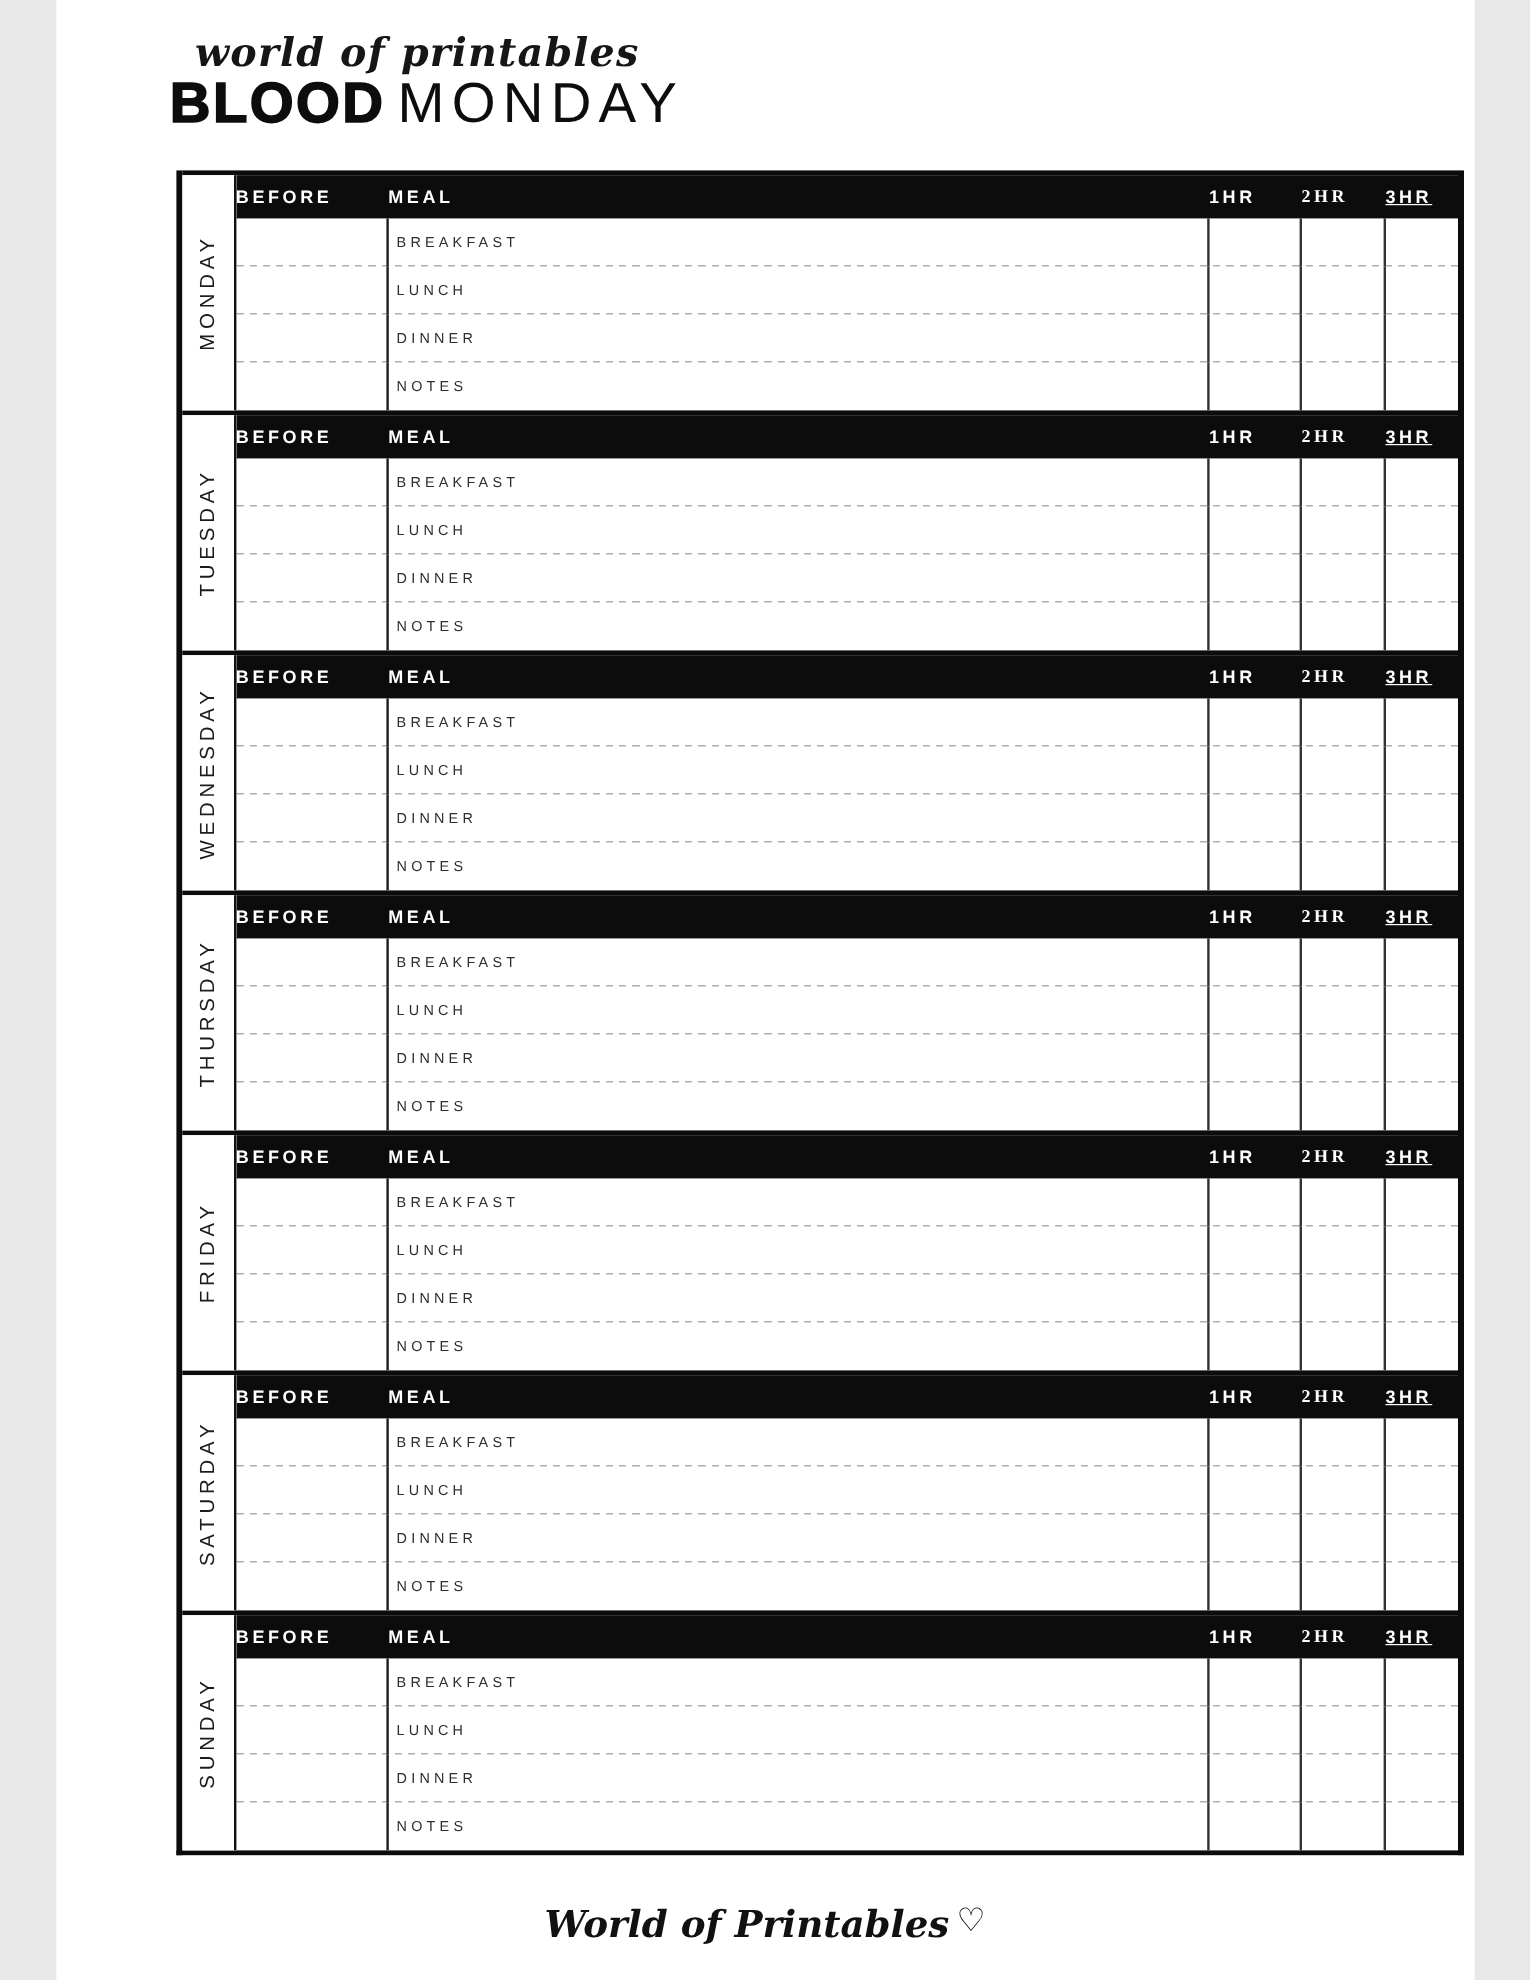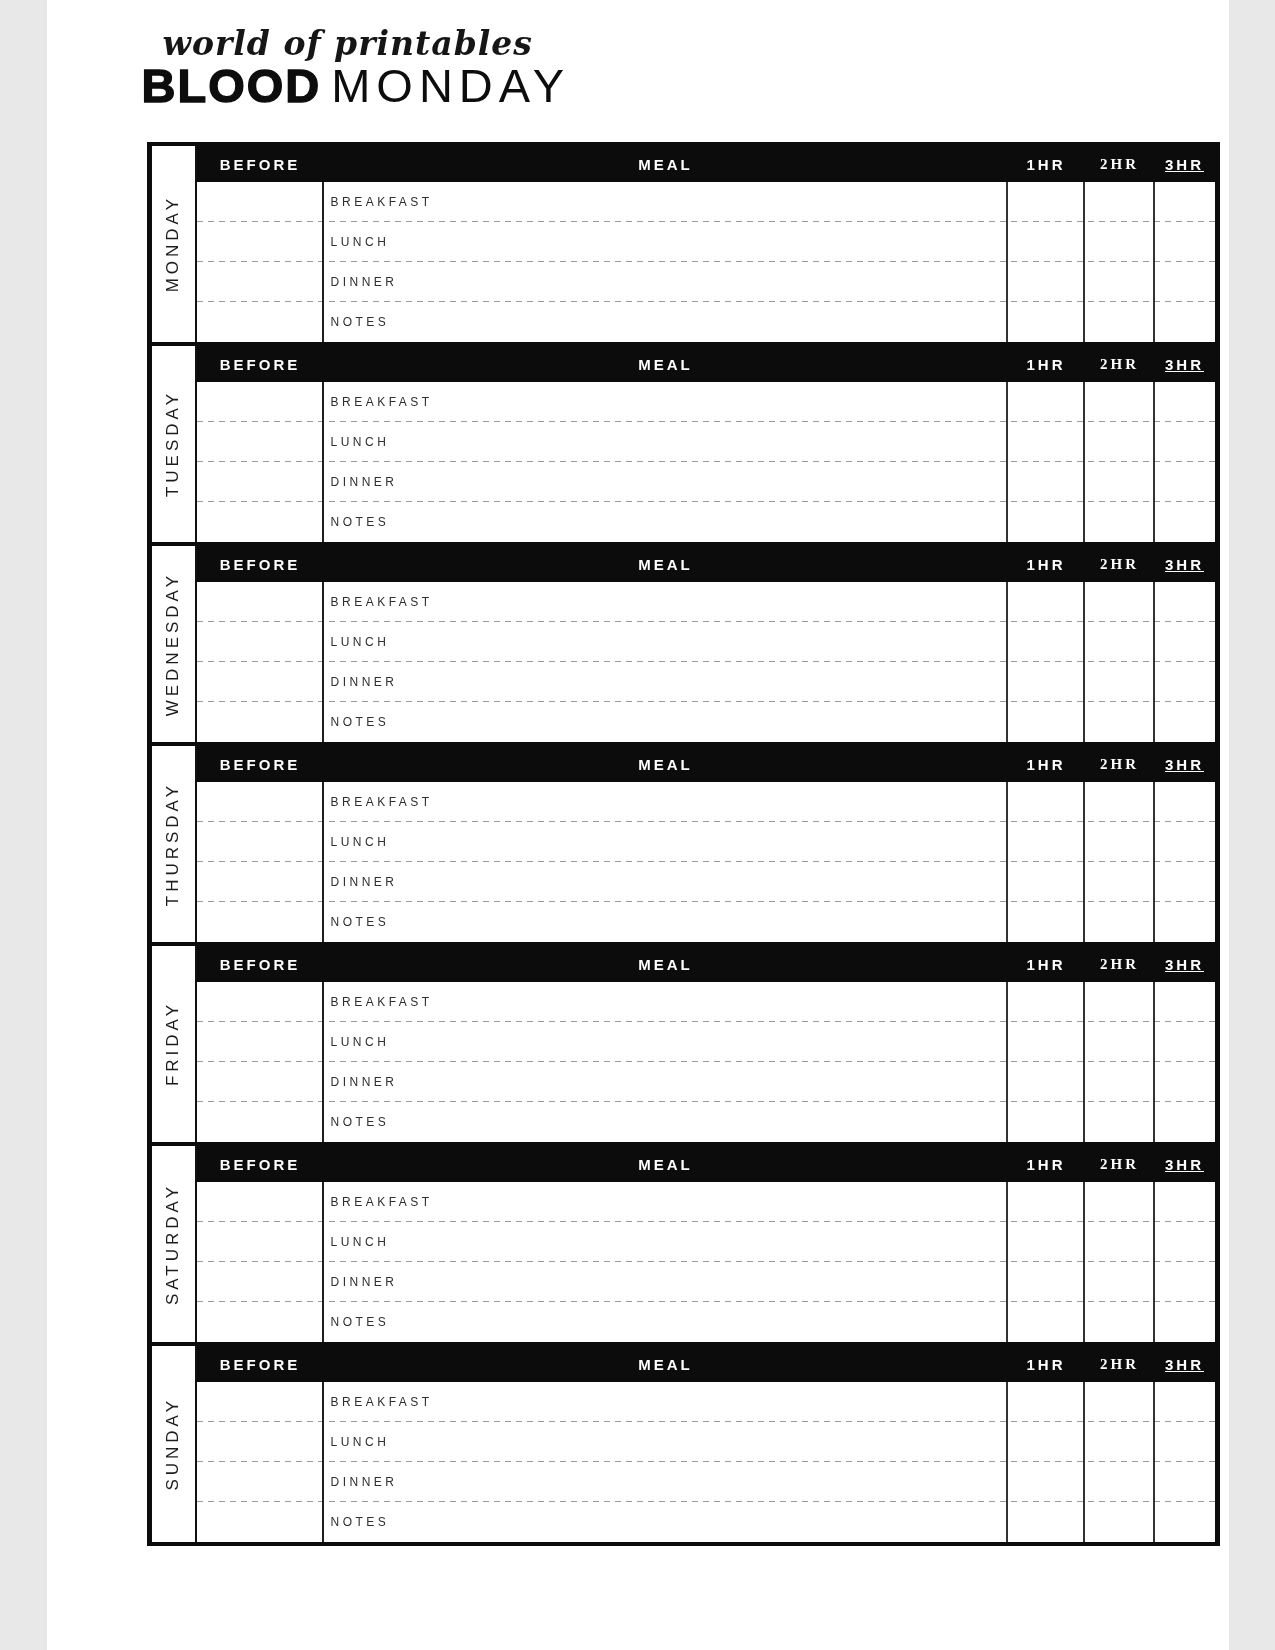--- a/index.html
+++ b/index.html
@@ -49,21 +49,21 @@
     writing-mode:vertical-rl; transform:rotate(180deg);
     font-size:17px; letter-spacing:4px; color:#1c1c1c; white-space:nowrap;
   }
   .main-col { flex:1; display:flex; flex-direction:column; min-width:0; }
 
   .head-row {
     height:36px; background:#0c0c0c; color:#ffffff;
     display:flex; align-items:center;
     font-weight:bold; font-size:15px; letter-spacing:3px;
   }
-  .head-row > div { text-align:center; }
+  .head-row > div { }
 
   .c-before { width:127px; flex:none; }
   .c-meal   { flex:1 1 auto; min-width:0; }
   .c-h1     { width:77px; flex:none; }
   .c-h2     { width:70px; flex:none;font-family:Liberation Serif, serif; }
   .c-h3     { width:60px; flex:none;text-decoration:underline; }
 
   .entry-row { flex:1 1 auto; display:flex; }
   .entry-row.dashed {
     background-image:repeating-linear-gradient(90deg,#9a9a9a 0 6px,transparent 6px 11px);
@@ -466,14 +466,17 @@
               <span class="meal-label">NOTES</span>
             </div>
         <div class="c-h1"></div>
         <div class="c-h2"></div>
         <div class="c-h3"></div>
       </div>
     </div>
   </div>
 </div>
 
+  <div class="page-footer">
+    <span>World of Printables</span><span class="heart">♡</span>
+  </div>
 
 </div>
 
 </body></html>

